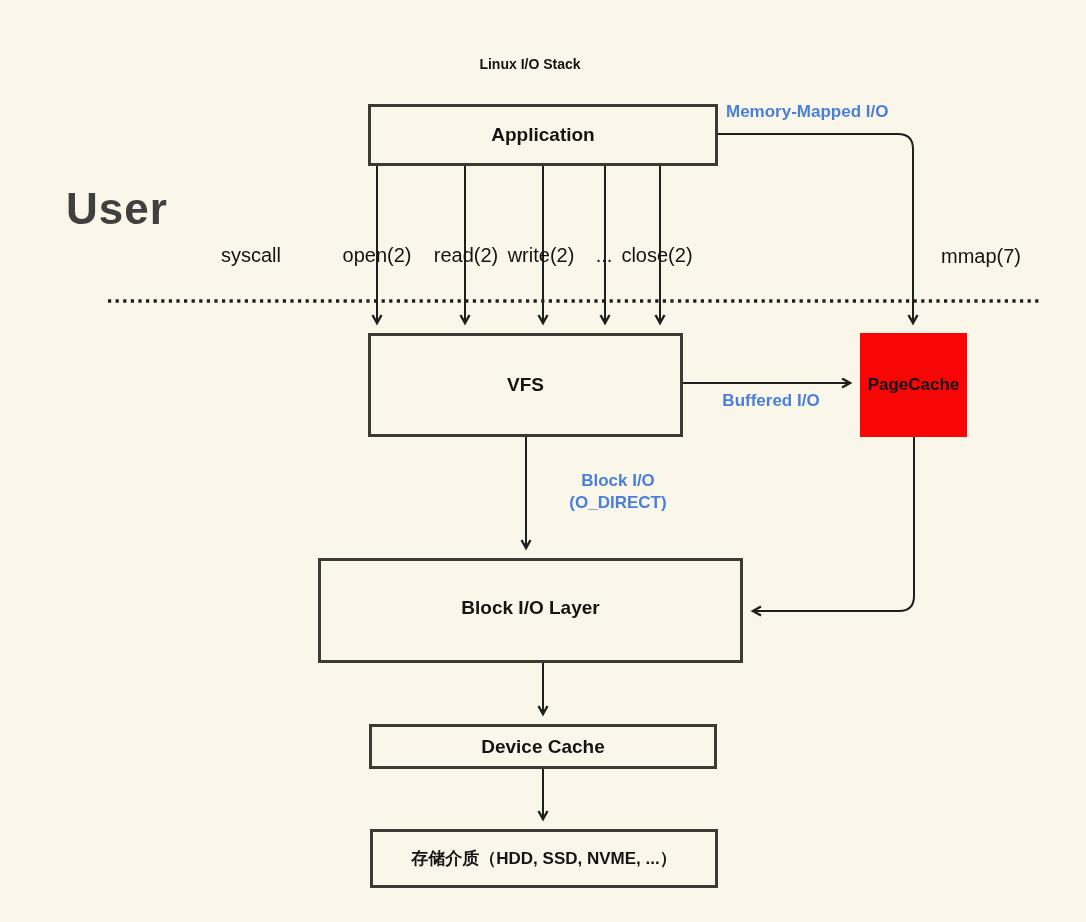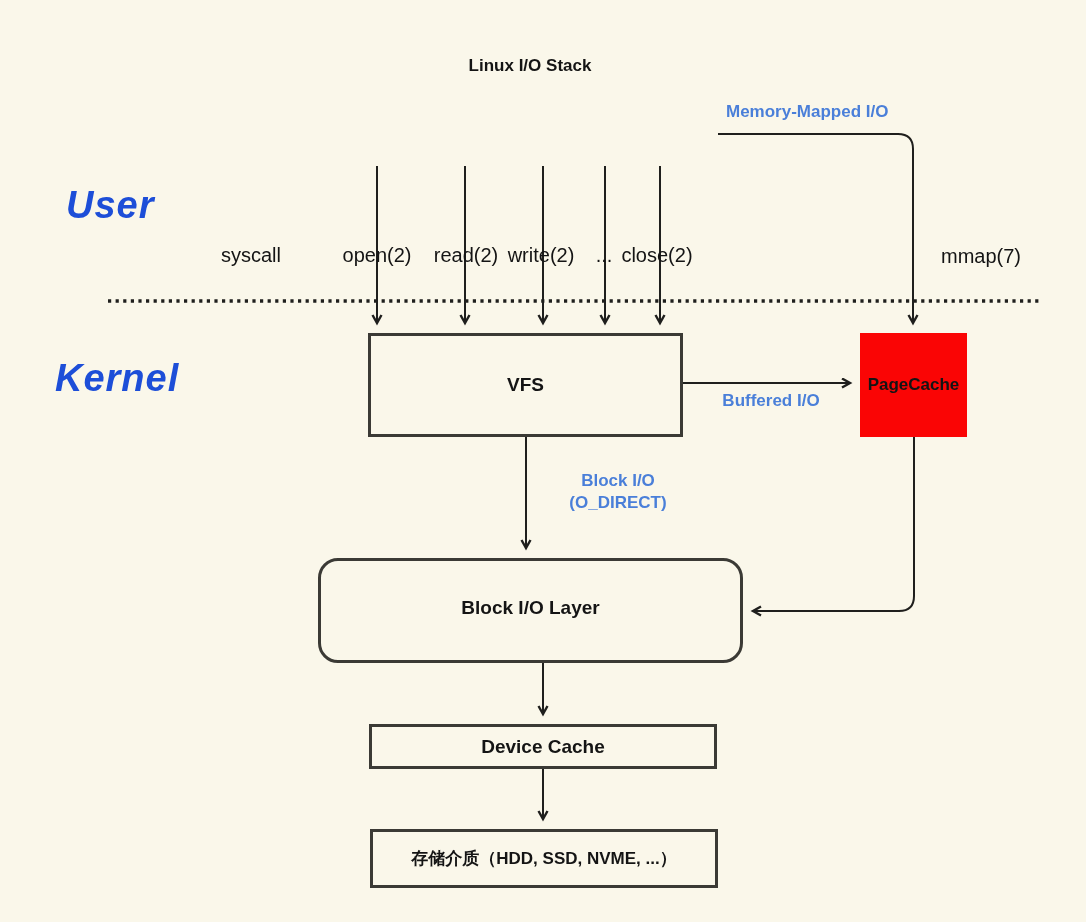--- a/index.html
+++ b/index.html
@@ -22,40 +22,40 @@
     color:#141414;font-weight:bold;font-size:19px;
     box-sizing:border-box;text-align:center;
   }
   .box-application{left:368px;top:104px;width:350px;height:62px;}
   .box-vfs{left:368px;top:333px;width:315px;height:104px;}
   .box-pagecache{
     left:860px;top:333px;width:107px;height:104px;
     background:#fa0505;border:none;
     flex-direction:row;font-size:17px;line-height:22px;
   }
-  .box-blockio{left:318px;top:558px;width:425px;height:105px;align-items:flex-start;border-radius:20px;}
+  .box-blockio{left:318px;top:558px;width:425px;height:105px;align-items:flex-start;}
   .blockio-label{margin-top:36px;}
   .box-scheduler{
     position:absolute;left:122px;top:71px;width:197px;height:31px;
     border:3px solid #3b3a35;background:#faf7ea;
     display:flex;align-items:center;justify-content:center;
     font-size:17px;box-sizing:border-box;
   }
   .box-driver{left:369px;top:724px;width:348px;height:45px;}
   .box-storage{
     left:370px;top:829px;width:348px;height:59px;
     flex-direction:row;font-size:17px;line-height:22px;
   }
   .lbl{position:absolute;white-space:nowrap;}
   .title{
     left:380px;top:56px;width:300px;text-align:center;
-    font-size:17px;font-weight:bold;color:#141414;
+    font-size:14px;font-weight:bold;color:#141414;
   }
   .zone{
-    font-size:38px;font-weight:bold;color:#1d4ed8;letter-spacing:1px;font-style:italic;
+    font-size:44px;font-weight:bold;color:#404040;letter-spacing:1px;
   }
   .zone-user{left:66px;top:184px;}
   .zone-kernel{left:55px;top:357px;}
   .sys{
     font-size:20px;font-weight:normal;color:#141414;
     transform:translateX(-50%);top:244px;
   }
   .sys-syscall{left:251px;}
   .sys-open{left:377px;}
   .sys-read{left:466px;}
@@ -102,37 +102,39 @@
     <path d="M914,437 V596 Q914,611 899,611 H753" stroke="#1f1f1d" stroke-width="2" fill="none" marker-end="url(#arrow)"></path>
 
     <path d="M543,663 V714" stroke="#1f1f1d" stroke-width="2" fill="none" marker-end="url(#arrow)"></path>
 
     <path d="M543,769 V819" stroke="#1f1f1d" stroke-width="2" fill="none" marker-end="url(#arrow)"></path>
   </svg>
 
   <div class="lbl title">Linux I/O Stack</div>
 
   <div class="lbl zone zone-user">User</div>
-  <div class="lbl zone zone-kernel">Kernel</div>
 
   <div class="lbl sys sys-syscall">syscall</div>
   <div class="lbl sys sys-open">open(2)</div>
   <div class="lbl sys sys-read">read(2)</div>
   <div class="lbl sys sys-write">write(2)</div>
   <div class="lbl sys sys-ellipsis">...</div>
   <div class="lbl sys sys-close">close(2)</div>
   <div class="lbl sys sys-mmap">mmap(7)</div>
 
   <div class="lbl blue lbl-mmio">Memory-Mapped I/O</div>
   <div class="lbl blue lbl-buffered">Buffered I/O</div>
   <div class="lbl blue lbl-direct">
     <div>Block I/O</div>
     <div>(O_DIRECT)</div>
   </div>
 
+  <div class="box box-application">
+    <span>Application</span>
+  </div>
 
   <div class="box box-vfs">
     <span>VFS</span>
   </div>
 
   <div class="box box-pagecache">
     <span>Page</span>
     <span>Cache</span>
   </div>
 

